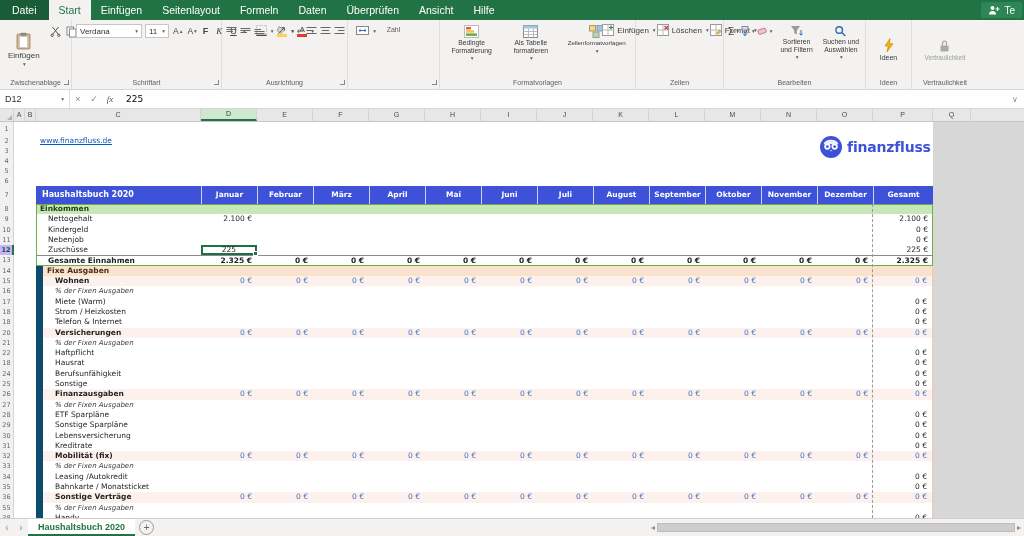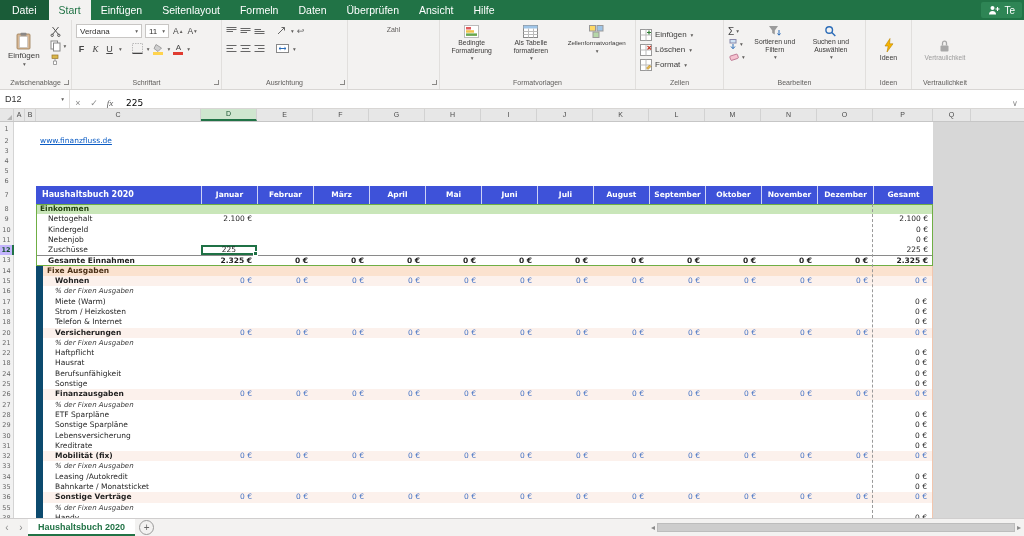--- a/index.html
+++ b/index.html
@@ -12,21 +12,21 @@
 .mtab.file{background:#1a5c38;padding:0 12px}
 .mtab.active{background:#f3f2f1;color:#217346}
 .mspace{flex:1}
 .share{display:flex;align-items:center;gap:4px;margin:2px 2px 2px 0;padding:0 7px;background:#2e8555;border-radius:2px;overflow:hidden;max-width:48px}
 .share span{font-size:10px;white-space:nowrap}
 
 
 .ribbon{height:70px;background:#f3f2f1;border-bottom:1px solid #d8d6d4;display:flex;align-items:stretch;font-size:8px;color:#3b3a39}
 .grp{border-right:1px solid #e1dfdd;display:flex;flex-direction:column;position:relative;padding:3px 4px 0;flex:0 0 auto}
 .gbody{flex:1;display:flex;gap:4px}
-.col{display:flex;flex-direction:column;gap:3px}
+.col{display:flex;flex-direction:row;gap:3px}
 .glabel{height:13px;line-height:13px;font-size:7px;color:#605e5c;text-align:center;white-space:nowrap}
 .dlg{position:absolute;right:2px;bottom:4px;width:5px;height:5px;border-right:1px solid #8a8886;border-bottom:1px solid #8a8886}
 .car{font-size:5.5px;color:#605e5c;margin-left:1px}
 .vbtn{display:flex;flex-direction:column;align-items:center;justify-content:center;gap:1px;padding:1px 4px;border-radius:2px;text-align:center}
 .mini{height:13px;display:flex;align-items:center;gap:2px;padding:0 2px}
 .frow{display:flex;align-items:center;gap:3px;height:16px}
 .selbox{background:#fff;border:1px solid #c8c6c4;height:14px;display:flex;align-items:center;justify-content:space-between;font-size:8px;padding:0 3px;color:#323130}
 .w66{width:66px}.w24{width:24px}.w72{width:72px}
 .tbtn{display:flex;align-items:center;font-size:8.5px;color:#444;padding:0 1px}
 .fmt{width:11px;text-align:center;font-size:9px;color:#444}
@@ -37,21 +37,21 @@
 .colbar .bar{width:10px;height:2.5px;margin-top:0.5px}
 .fvbtn{display:flex;flex-direction:column;align-items:center;width:58px;font-size:6.8px;line-height:7.5px;text-align:center;gap:1px;padding-top:2px}
 .fvbtn.wide{width:72px}
 .zrow{display:flex;align-items:center;gap:3px;height:14px;font-size:8px}
 .edbtn{display:flex;flex-direction:column;align-items:center;width:52px;text-align:center;font-size:6.8px;line-height:7.5px;gap:1px;padding-top:2px}
 .sigma{font-size:10px;color:#444}
 .small-ic{display:flex;align-items:center;gap:1px;height:12px}
 .graytxt{color:#9a9a9a}
 
 
-.fbar{height:19px;background:#fff;border-bottom:1px solid #d8d6d4;display:flex;align-items:flex-end;font-size:9px}
+.fbar{height:19px;background:#fff;border-bottom:1px solid #d8d6d4;display:flex;align-items:center;font-size:9px}
 .namebox{width:70px;height:100%;border-right:1px solid #e1dfdd;display:flex;align-items:center;justify-content:space-between;padding:0 5px;color:#333}
 .fbtn{width:16px;text-align:center;color:#8a8a8a;font-size:9px}
 .fbtn.fx{font-style:italic;font-family:"Liberation Serif",serif;color:#555}
 .fcontent{flex:1;padding-left:8px;color:#000;font-size:9px;font-family:"DejaVu Sans",sans-serif}
 .fexp{width:18px;text-align:center;color:#8a8a8a;font-size:8px}
 
 
 .sheet{position:relative}
 .r{display:grid;grid-template-columns:14px 11px 11px 165px repeat(12,56px) 60px 38px minmax(0,1fr)}
 .colheads{height:13px;background:#e7e7e7;border-bottom:1px solid #c6c6c6;line-height:12px}
@@ -1253,20 +1253,32 @@
             <div class="c m num"></div>
             <div class="c m num"></div>
             <div class="c m num"></div>
             <div class="c tot num eb-r">0 €</div>
             <div class="c "></div>
             <div class="c "></div>
           </div>
         </div>
       <div class="inc-box"></div>
       <div class="pbreak"></div>
+      <div class="logo">
+        <svg width="22" height="22" viewBox="0 0 24 24">
+            <circle cx="12" cy="12" r="12" fill="#3e52d9"></circle>
+            <path d="M4 9 a8 5 0 0 1 16 0" fill="#fff" opacity="0.9"></path>
+            <circle cx="8" cy="11.5" r="3.4" fill="#fff"></circle>
+            <circle cx="16" cy="11.5" r="3.4" fill="#fff"></circle>
+            <circle cx="8" cy="11.5" r="1.5" fill="#3e52d9"></circle>
+            <circle cx="16" cy="11.5" r="1.5" fill="#3e52d9"></circle>
+            <path d="M10.8 15.5 L12 17 L13.2 15.5 Z" fill="#fff"></path>
+          </svg>
+        <span class="logo-text">finanzfluss</span>
+      </div>
     </div>
   </div>
 
   <div class="tabbar">
     <div class="nav">‹</div>
     <div class="nav">›</div>
     <div class="stab">Haushaltsbuch 2020</div>
     <div class="addsheet">+</div>
     <div class="tspace"></div>
     <div class="hscroll">

